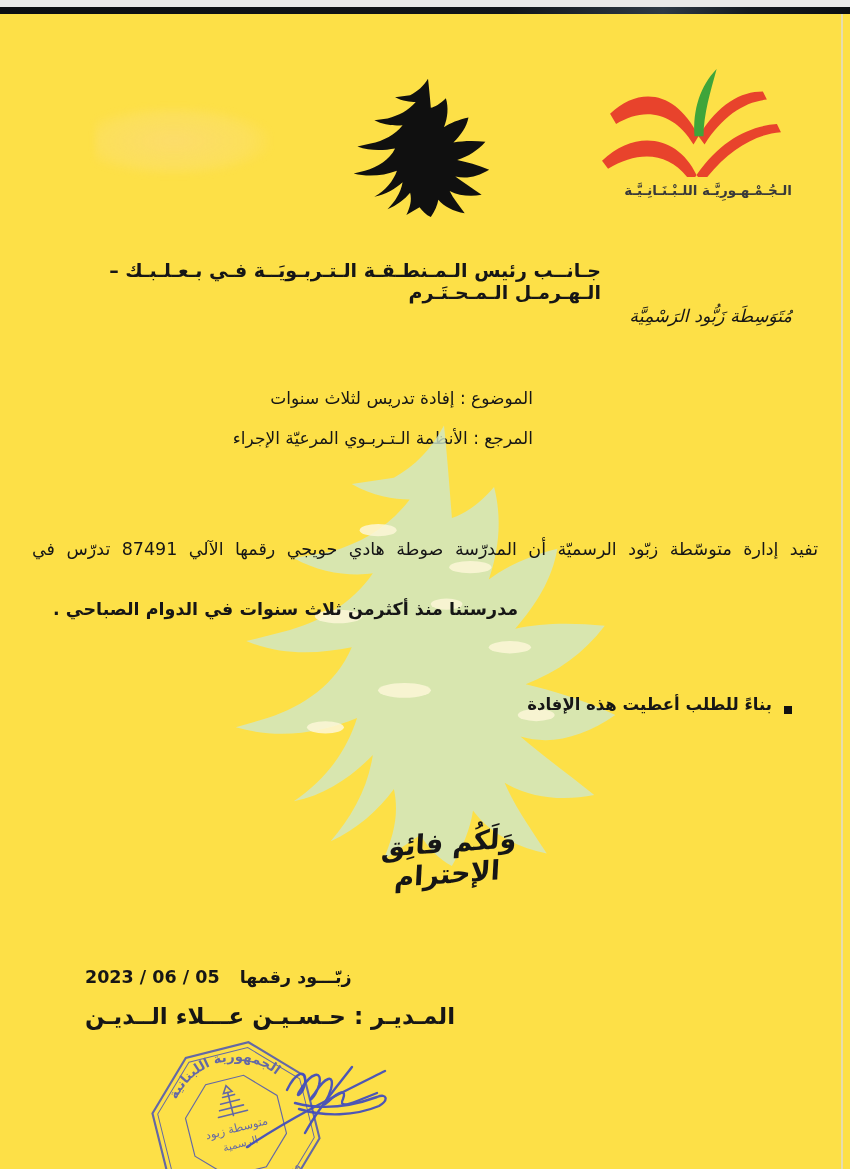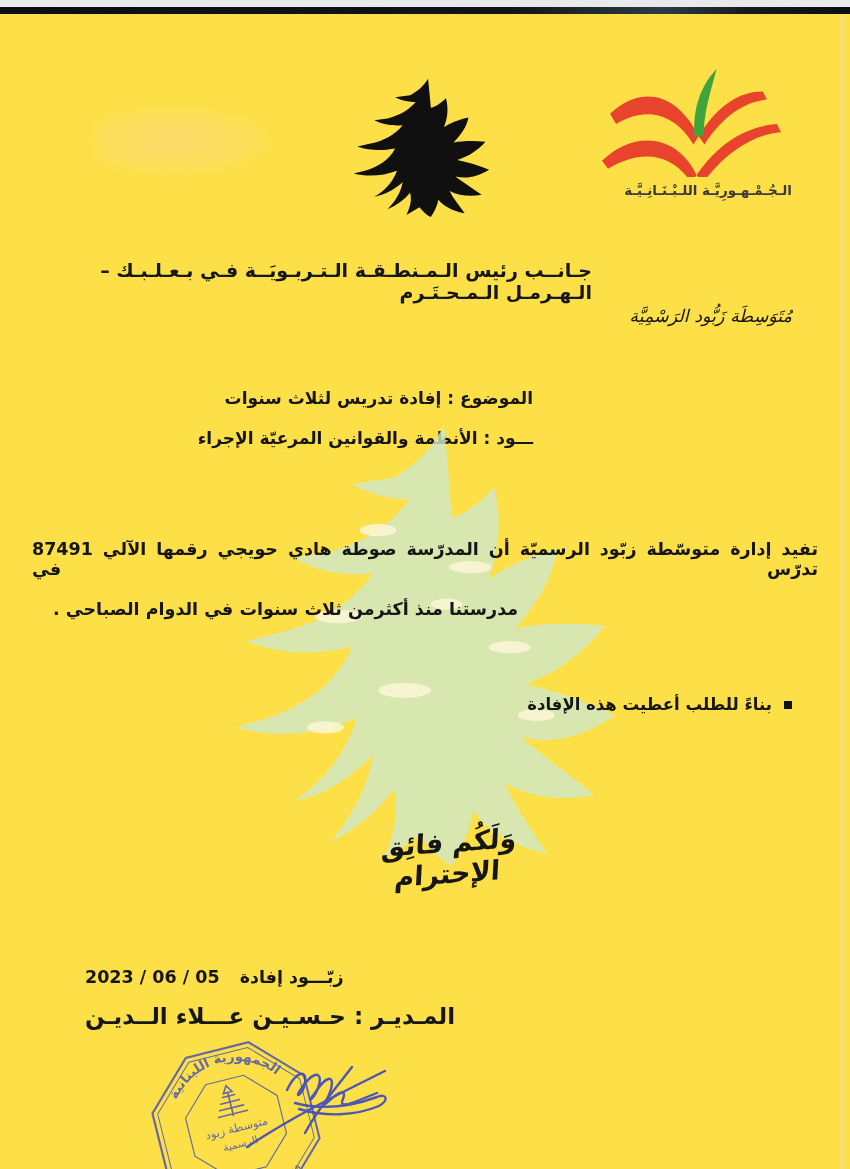--- a/index.html
+++ b/index.html
@@ -25,46 +25,46 @@
     background:radial-gradient(ellipse at 45% 50%, rgba(250,215,150,.45), rgba(250,225,180,.18) 55%, transparent 75%);
     filter:blur(3px);
   }
   .cedar-black{position:absolute;left:348px;top:66px;width:160px;height:145px;}
   .ministry-logo{position:absolute;left:596px;top:58px;width:196px;height:112px;}
   .ministry-text{
     position:absolute;right:58px;top:170px;width:240px;
     text-align:right;font-size:13.5px;line-height:26px;color:#3a3a3a;font-weight:bold;
   }
   .addressee{
-    position:absolute;left:24px;top:252px;width:568px;
+    position:absolute;left:33px;top:252px;width:568px;
     text-align:right;font-weight:bold;font-size:19px;letter-spacing:0;
   }
   .school-name{
     position:absolute;right:58px;top:299px;
     font-weight:normal;font-style:italic;font-size:17.5px;
   }
   .subject-block{
     position:absolute;right:317px;top:381px;text-align:right;
-    font-weight:bold;font-size:17px;
+    font-weight:normal;font-size:17px;
   }
   .subject-block div{margin-bottom:20px;white-space:nowrap;}
   .watermark{position:absolute;left:220px;top:400px;width:448px;height:462px;opacity:.8;}
   .body1{
     position:absolute;left:32px;right:32px;top:532px;
-    font-weight:bold;font-size:17.5px;
+    font-weight:normal;font-size:17.5px;
     text-align:justify;text-align-last:justify;word-spacing:3px;
     z-index:2;
   }
   .body2{
     position:absolute;left:53px;top:592px;
     font-weight:bold;font-size:17.5px;white-space:nowrap;z-index:2;
   }
   .bullet-line{
     position:absolute;right:58px;top:688px;
-    display:inline-flex;align-items:center;gap:12px;
+    display:inline-flex;align-items:flex-end;gap:12px;
     font-weight:bold;font-size:16.5px;z-index:2;
   }
   .sq{width:8px;height:8px;background:#111;display:inline-block;flex:0 0 auto;}
   .closing{
     position:absolute;left:328px;top:820px;width:240px;
     text-align:center;font-weight:bold;font-size:27px;
     transform:rotate(-4deg) skewX(-7deg);
     z-index:2;
   }
   .date-line{
@@ -103,21 +103,21 @@
   <div class="ministry-text" dir="rtl">
     <div>الـجُـمْـهـورِيَّـة اللـبْـنَـانِـيَّـة</div>
   </div>
 
   <div class="addressee" dir="rtl">جـانــب رئيس الـمـنطـقـة الـتـربـويَــة فـي بـعـلـبـك – الـهـرمـل الـمـحـتَـرم</div>
 
   <div class="school-name" dir="rtl">مُتَوَسِطَة زَبُّود الرَسْمِيَّة</div>
 
   <div class="subject-block">
     <div dir="rtl">الموضوع : إفادة تدريس لثلاث سنوات</div>
-    <div dir="rtl">ـــود    : الأنظمة والقوانين المرعيّة الإجراء</div>
+    <div dir="rtl">المرجع    : الأنظمة الـتـربـوي المرعيّة الإجراء</div>
   </div>
 
   <svg class="watermark" viewBox="0 0 170 150" preserveAspectRatio="none">
     <path fill="#cfe8ca" d="M85,6 C80,14 74,19 66,23 L50,25 C58,29 66,30 72,30 C64,39 54,44 42,47 L28,49 C38,54 50,55 58,54 C50,64 38,70 24,73 L10,76 C24,81 38,80 50,78 C44,90 32,97 18,101 L6,104 C22,108 38,106 52,101 C48,112 40,121 28,128 C40,126 50,120 58,113 C56,124 50,133 42,141 C52,137 60,131 66,124 C68,132 66,139 62,147 L76,139 C79,143 83,147 88,149 C92,143 95,137 96,131 C102,138 112,143 124,145 C118,137 112,130 108,122 C118,127 130,128 142,126 C132,119 122,113 114,107 C126,110 138,107 150,100 C138,95 126,92 116,90 C128,86 138,80 146,71 C134,70 122,70 112,72 C120,64 126,56 128,46 C118,48 108,52 102,56 C106,46 107,36 104,26 C98,32 92,35 88,36 C87,25 86,14 85,6 Z"></path>
     <g fill="#fdfdfc" opacity="0.85">
       <ellipse cx="60" cy="40" rx="7" ry="2"></ellipse>
         <ellipse cx="95" cy="52" rx="8" ry="2"></ellipse>
       <ellipse cx="45" cy="68" rx="9" ry="2.2"></ellipse>
         <ellipse cx="110" cy="78" rx="8" ry="2"></ellipse>
       <ellipse cx="70" cy="92" rx="10" ry="2.4"></ellipse>
@@ -131,21 +131,21 @@
   <div class="body2" dir="rtl">مدرستنا منذ أكثرمن ثلاث سنوات في الدوام الصباحي .</div>
 
   <div class="bullet-line" dir="rtl">
     <span class="sq"></span>
     <span>بناءً للطلب أعطيت هذه الإفادة</span>
   </div>
 
   <div class="closing" dir="rtl">وَلَكُم فائِق الإحترام</div>
 
   <div class="date-line" dir="rtl">
-    <span>زبّـــود إفادة</span>
+    <span>زبّـــود رقمها</span>
     <span class="num" dir="ltr">2023 / 06 / 05</span>
   </div>
 
   <div class="director-line" dir="rtl">المـديـر : حـسـيـن عـــلاء الــديـن</div>
 
   <svg class="stamp" viewBox="0 0 200 240">
     <g transform="rotate(-14 100 105)" stroke="#4f58b2" fill="none" opacity="0.88">
       <polygon points="188.7,141.7 136.7,193.7 63.3,193.7 11.3,141.7 11.3,68.3 63.3,16.3 136.7,16.3 188.7,68.3" stroke-width="2.4"></polygon>
       <polygon points="183.1,139.4 134.4,188.1 65.6,188.1 16.9,139.4 16.9,70.6 65.6,21.9 134.4,21.9 183.1,70.6" stroke-width="1.1"></polygon>
       <polygon points="153.6,127.2 122.2,158.6 77.8,158.6 46.4,127.2 46.4,82.8 77.8,51.4 122.2,51.4 153.6,82.8" stroke-width="1.3"></polygon>

